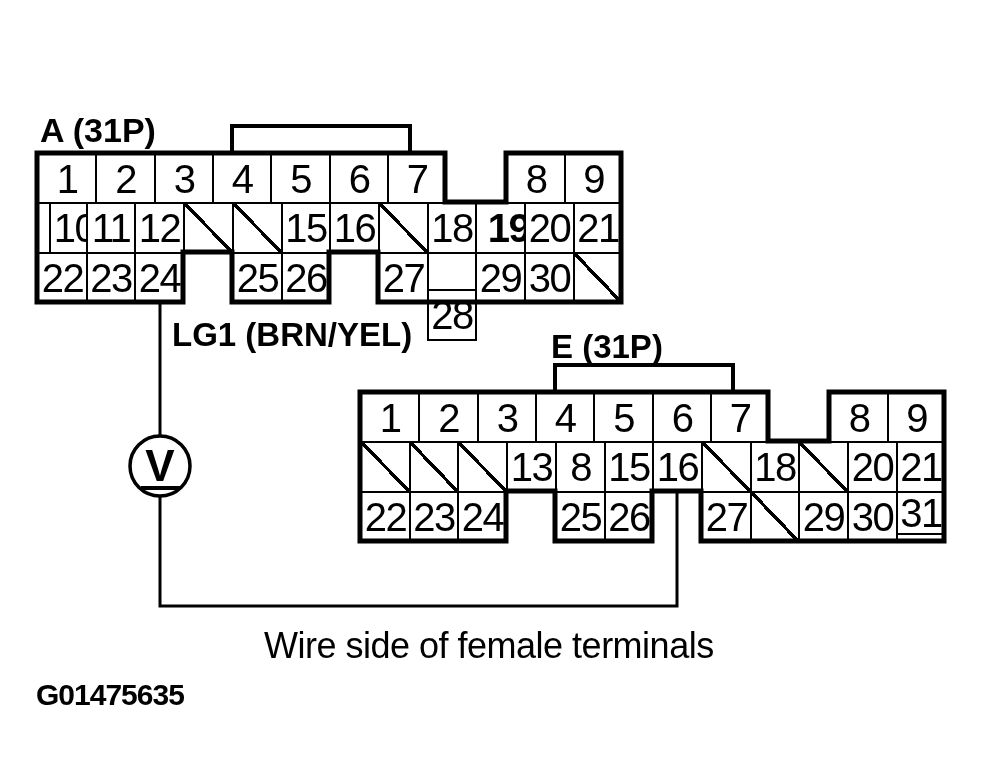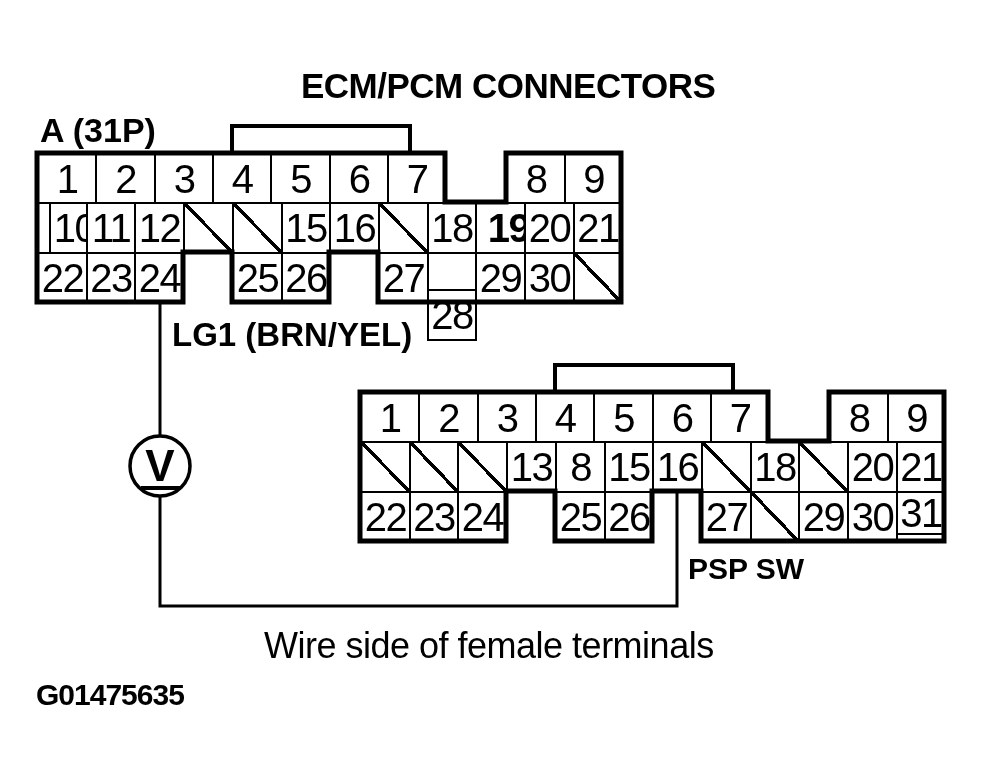--- a/index.html
+++ b/index.html
@@ -48,28 +48,27 @@
   .wire{fill:none;stroke:#000;stroke-width:3;}
   .meter-circle{fill:#fff;stroke:#000;stroke-width:3.5;}
   .meter-glyph{font-family:"Liberation Sans",sans-serif;font-size:44px;font-weight:bold;}
   .meter-underline{stroke:#000;stroke-width:4;}
 </style>
 </head>
 <body>
 
 <div class="canvas">
 
-  <div class="title">ECM/PCM CONNECTORS</div>
 
   <div class="conn-label" id="label-A">A (31P)</div>
+  <div class="conn-label" id="label-E">E (31P)</div>
 
   <div class="wire-label" id="label-lg1">LG1 (BRN/YEL)</div>
 
   <div class="wire-label" id="label-psp">
-    <div>PSP SW</div>
   </div>
 
   <div class="caption">Wire side of female terminals</div>
   <div class="figure-id">G01475635</div>
 
   <svg id="wire-layer" width="982" height="781" viewBox="0 0 982 781">
     <path class="wire" d="M160,302 L160,436"></path>
     <circle class="meter-circle" cx="160" cy="466" r="30"></circle>
     <text class="meter-glyph" x="160" y="481" text-anchor="middle">V</text>
     <line class="meter-underline" x1="141" y1="488" x2="181" y2="488"></line>

